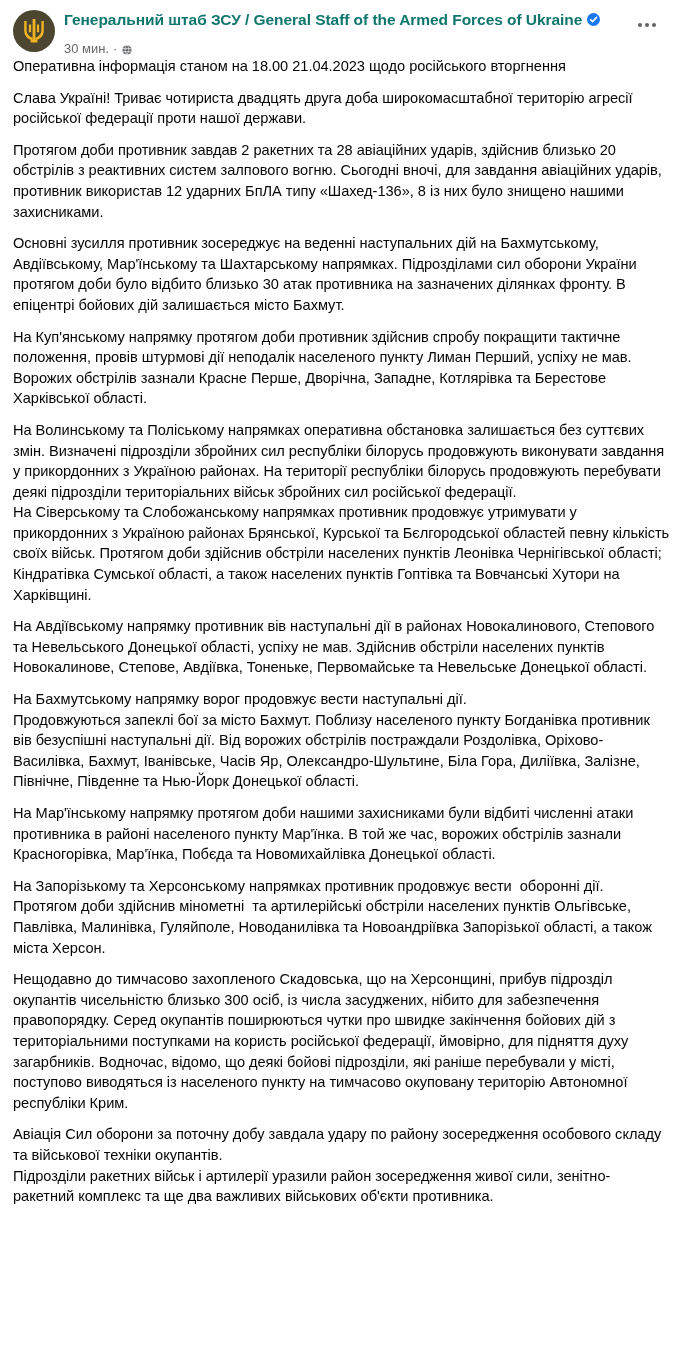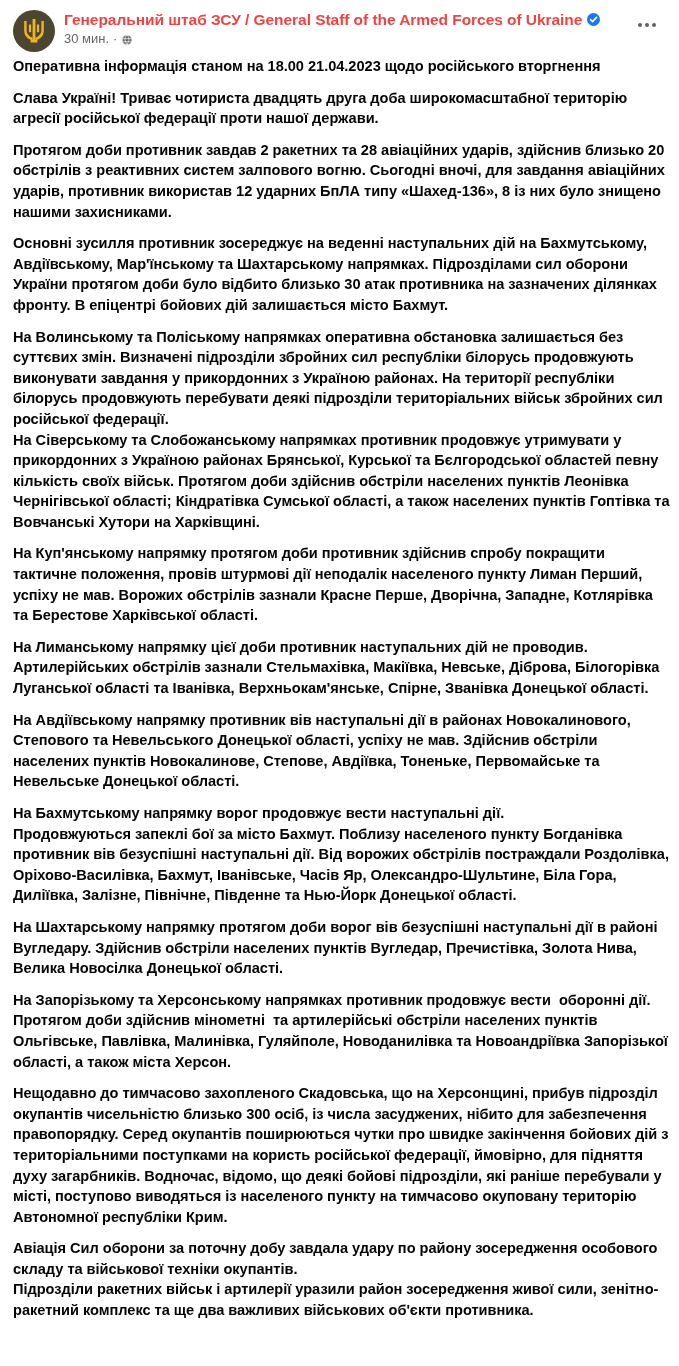--- a/index.html
+++ b/index.html
@@ -59,36 +59,36 @@
   .name-row {
     display: flex;
     align-items: center;
     white-space: nowrap;
   }
 
   .page-name {
     font-size: 15.5px;
     font-weight: 700;
     line-height: 19px;
-    color: #ef4444;
+    color: #0f766e;
     letter-spacing: -0.05px;
   }
 
   .verified-badge {
     display: inline-flex;
     margin-left: 5px;
     position: relative;
     top: 0px;
   }
   .verified-badge svg { display: block; }
 
   .meta-row {
     display: flex;
     align-items: center;
-    margin-top: 2px;
+    margin-top: 12px;
     color: #65676b;
     font-size: 13px;
     line-height: 16px;
   }
   .meta-sep {
     margin: 0 4px;
     color: #65676b;
     font-size: 13px;
   }
   .globe-icon { display: inline-flex; position: relative; top: 1px; }
@@ -122,21 +122,20 @@
     font-size: 14.6px;
     line-height: 20.6px;
     color: #050505;
     letter-spacing: -0.03px;
   }
 
   .para {
     margin: 0 0 11px 0;
     white-space: pre-wrap;
     word-wrap: break-word;
-    font-weight: bold;
   }
   .para:last-child { margin-bottom: 0; }
 </style>
 </head>
 <body>
 
 <div class="post">
 
   <div class="post-header">
 
@@ -185,28 +184,26 @@
       <i></i>
       <i></i>
     </div>
   </div>
 
   <div class="post-body">
     <p class="para">Оперативна інформація станом на 18.00 21.04.2023 щодо російського вторгнення</p>
     <p class="para">Слава Україні! Триває чотириста двадцять друга доба широкомасштабної територію агресії російської федерації проти нашої держави.</p>
     <p class="para">Протягом доби противник завдав 2 ракетних та 28 авіаційних ударів, здійснив близько 20 обстрілів з реактивних систем залпового вогню. Сьогодні вночі, для завдання авіаційних ударів, противник використав 12 ударних БпЛА типу «Шахед-136», 8 із них було знищено нашими захисниками.</p>
     <p class="para">Основні зусилля противник зосереджує на веденні наступальних дій на Бахмутському, Авдіївському, Мар'їнському та Шахтарському напрямках. Підрозділами сил оборони України протягом доби було відбито близько 30 атак противника на зазначених ділянках фронту. В епіцентрі бойових дій залишається місто Бахмут.</p>
+    <p class="para">На Куп'янському напрямку протягом доби противник здійснив спробу покращити тактичне положення, провів штурмові дії неподалік населеного пункту Лиман Перший, успіху не мав. Ворожих обстрілів зазнали Красне Перше, Дворічна, Западне, Котлярівка та Берестове Харківської області.</p>
     <p class="para">На Волинському та Поліському напрямках оперативна обстановка залишається без суттєвих змін. Визначені підрозділи збройних сил республіки білорусь продовжують виконувати завдання у прикордонних з Україною районах. На території республіки білорусь продовжують перебувати деякі підрозділи територіальних військ збройних сил російської федерації.
 На Сіверському та Слобожанському напрямках противник продовжує утримувати у прикордонних з Україною районах Брянської, Курської та Бєлгородської областей певну кількість своїх військ. Протягом доби здійснив обстріли населених пунктів Леонівка Чернігівської області; Кіндратівка Сумської області, а також населених пунктів Гоптівка та Вовчанські Хутори на Харківщині.</p>
-    <p class="para">На Куп'янському напрямку протягом доби противник здійснив спробу покращити тактичне положення, провів штурмові дії неподалік населеного пункту Лиман Перший, успіху не мав. Ворожих обстрілів зазнали Красне Перше, Дворічна, Западне, Котлярівка та Берестове Харківської області.</p>
-    <p class="para">На Лиманському напрямку цієї доби противник наступальних дій не проводив.
-Артилерійських обстрілів зазнали Стельмахівка, Макіївка, Невське, Діброва, Білогорівка Луганської області та Іванівка, Верхньокам'янське, Спірне, Званівка Донецької області.</p>
     <p class="para">На Авдіївському напрямку противник вів наступальні дії в районах Новокалинового, Степового та Невельського Донецької області, успіху не мав. Здійснив обстріли населених пунктів Новокалинове, Степове, Авдіївка, Тоненьке, Первомайське та Невельське Донецької області.</p>
     <p class="para">На Бахмутському напрямку ворог продовжує вести наступальні дії.
 Продовжуються запеклі бої за місто Бахмут. Поблизу населеного пункту Богданівка противник вів безуспішні наступальні дії. Від ворожих обстрілів постраждали Роздолівка, Оріхово-Василівка, Бахмут, Іванівське, Часів Яр, Олександро-Шультине, Біла Гора, Дилiївка, Залізне, Північне, Південне та Нью-Йорк Донецької області.</p>
-    <p class="para">На Шахтарському напрямку протягом доби ворог вів безуспішні наступальні дії в районі Вугледару. Здійснив обстріли населених пунктів Вугледар, Пречистівка, Золота Нива, Велика Новосілка Донецької області.</p>
+    <p class="para">На Мар'їнському напрямку протягом доби нашими захисниками були відбиті численні атаки противника в районі населеного пункту Мар'їнка. В той же час, ворожих обстрілів зазнали Красногорівка, Мар'їнка, Побєда та Новомихайлівка Донецької області.</p>
     <p class="para">На Запорізькому та Херсонському напрямках противник продовжує вести  оборонні дії. Протягом доби здійснив мінометні  та артилерійські обстріли населених пунктів Ольгівське, Павлівка, Малинівка, Гуляйполе, Новоданилівка та Новоандріївка Запорізької області, а також міста Херсон.</p>
     <p class="para">Нещодавно до тимчасово захопленого Скадовська, що на Херсонщині, прибув підрозділ окупантів чисельністю близько 300 осіб, із числа засуджених, нібито для забезпечення правопорядку. Серед окупантів поширюються чутки про швидке закінчення бойових дій з територіальними поступками на користь російської федерації, ймовірно, для підняття духу загарбників. Водночас, відомо, що деякі бойові підрозділи, які раніше перебували у місті, поступово виводяться із населеного пункту на тимчасово окуповану територію Автономної республіки Крим.</p>
     <p class="para">Авіація Сил оборони за поточну добу завдала удару по району зосередження особового складу та військової техніки окупантів.
 Підрозділи ракетних військ і артилерії уразили район зосередження живої сили, зенітно-ракетний комплекс та ще два важливих військових об'єкти противника.</p>
   </div>
 
 </div>
 
 </body></html>

